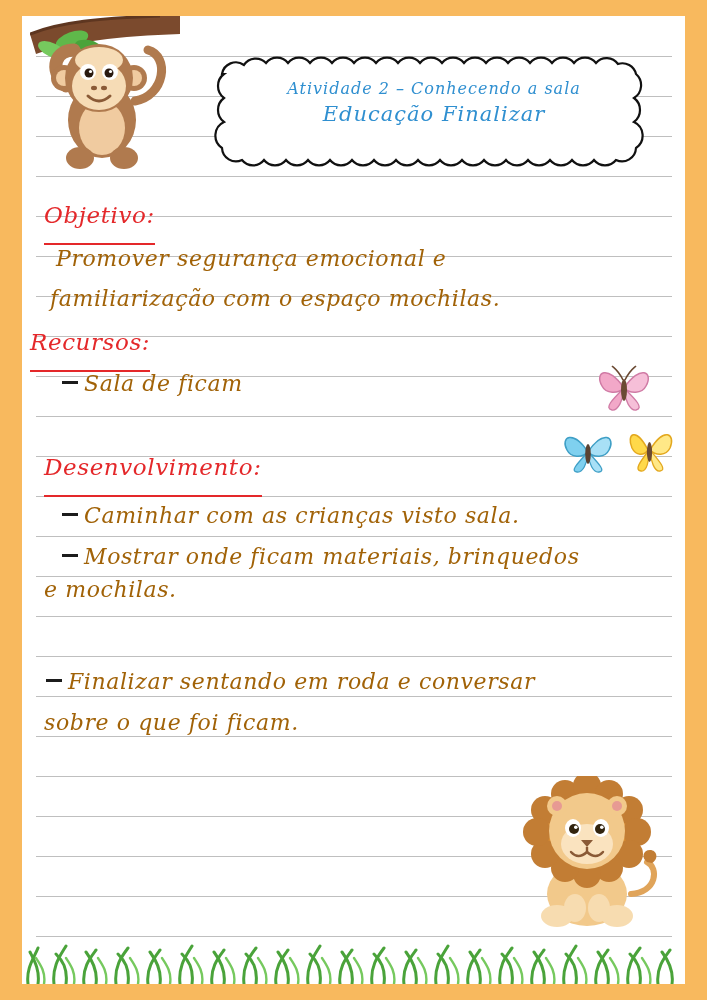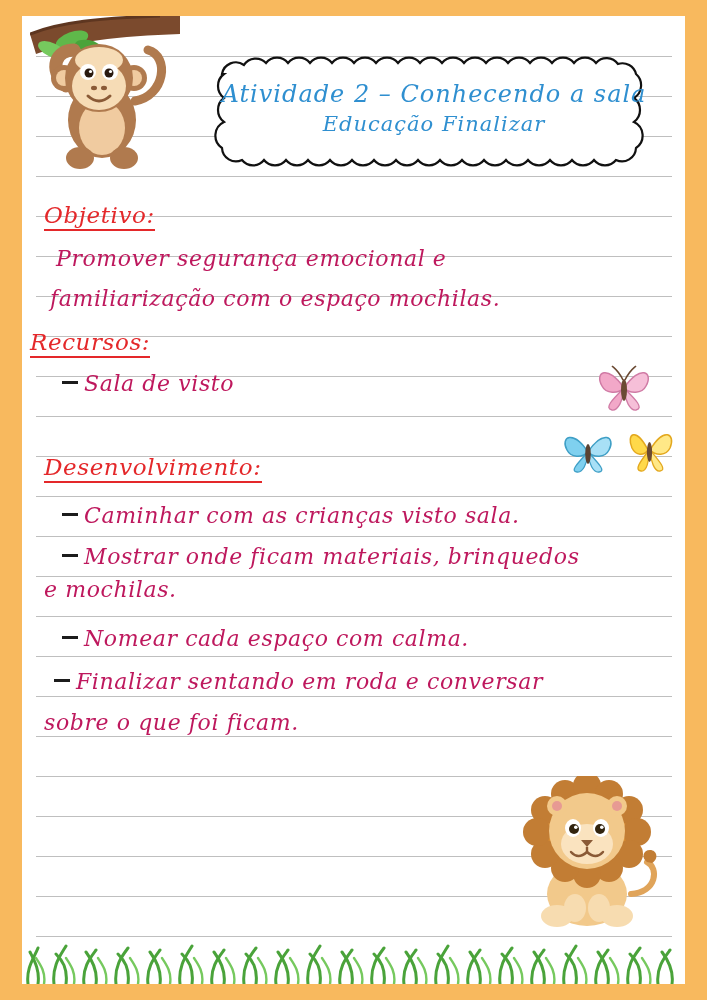--- a/index.html
+++ b/index.html
@@ -62,38 +62,38 @@
     width: 460px;
     text-align: center;
   }
   .title-line {
     font-family: "DejaVu Serif", serif;
     font-style: italic;
     color: #2f8fd0;
     letter-spacing: 1px;
     line-height: 1.35;
   }
-  .title-line.l1 { font-size: 24px; }
+  .title-line.l1 { font-size: 16px; }
   .title-line.l2 { font-size: 21px; }
 
   
   .hand {
     position: absolute;
     font-family: "DejaVu Serif", serif;
     font-style: italic;
-    color: #be185d;
+    color: #a16207;
     white-space: nowrap;
     letter-spacing: 0.6px;
   }
   .hand.heading {
     color: #e4282a;
   }
   .hand.heading .underline {
     border-bottom: 2px solid #e4282a;
-    padding-bottom: 1px;
+    padding-bottom: 15px;
   }
   .hand.body {
     font-size: 22px;
   }
   .hand.heading {
     font-size: 23px;
   }
   .dash {
     display: inline-block;
     width: 16px;
@@ -293,37 +293,34 @@
     <div class="hand heading" style="left:22px; top:186px">
       <span class="underline">Objetivo:</span>
     </div>
     <div class="hand body" style="left:34px; top:230px">Promover segurança emocional e</div>
     <div class="hand body" style="left:28px; top:270px">familiarização com o espaço mochilas.</div>
 
     <div class="hand heading" style="left:8px; top:313px">
       <span class="underline">Recursos:</span>
     </div>
     <div class="hand body" style="left:40px; top:355px">
-      <span class="dash"></span><span>Sala de visto</span>
+      <span class="dash"></span><span>Sala de ficam</span>
     </div>
 
     <div class="hand heading" style="left:22px; top:438px">
       <span class="underline">Desenvolvimento:</span>
     </div>
     <div class="hand body" style="left:40px; top:487px">
       <span class="dash"></span><span>Caminhar com as crianças visto sala.</span>
     </div>
     <div class="hand body" style="left:40px; top:528px">
       <span class="dash"></span><span>Mostrar onde ficam materiais, brinquedos</span>
     </div>
     <div class="hand body" style="left:22px; top:561px">e mochilas.</div>
-    <div class="hand body" style="left:40px; top:610px">
-      <span class="dash"></span><span>Nomear cada espaço com calma.</span>
-    </div>
-    <div class="hand body" style="left:32px; top:653px">
+    <div class="hand body" style="left:24px; top:653px">
       <span class="dash"></span><span>Finalizar sentando em roda e conversar</span>
     </div>
     <div class="hand body" style="left:22px; top:694px">sobre o que foi ficam.</div>
 
     <div id="lion">
       <svg viewBox="0 0 160 160" width="160" height="160">
 
         <path d="M124 118 C150 116, 152 92, 140 86" stroke="#e0a45a" stroke-width="6" fill="none" stroke-linecap="round"></path>
         <path d="M140 86 c-6 -4 -4 -12 3 -12 c7 0 9 9 2 13 z" fill="#c27d34"></path>
 

